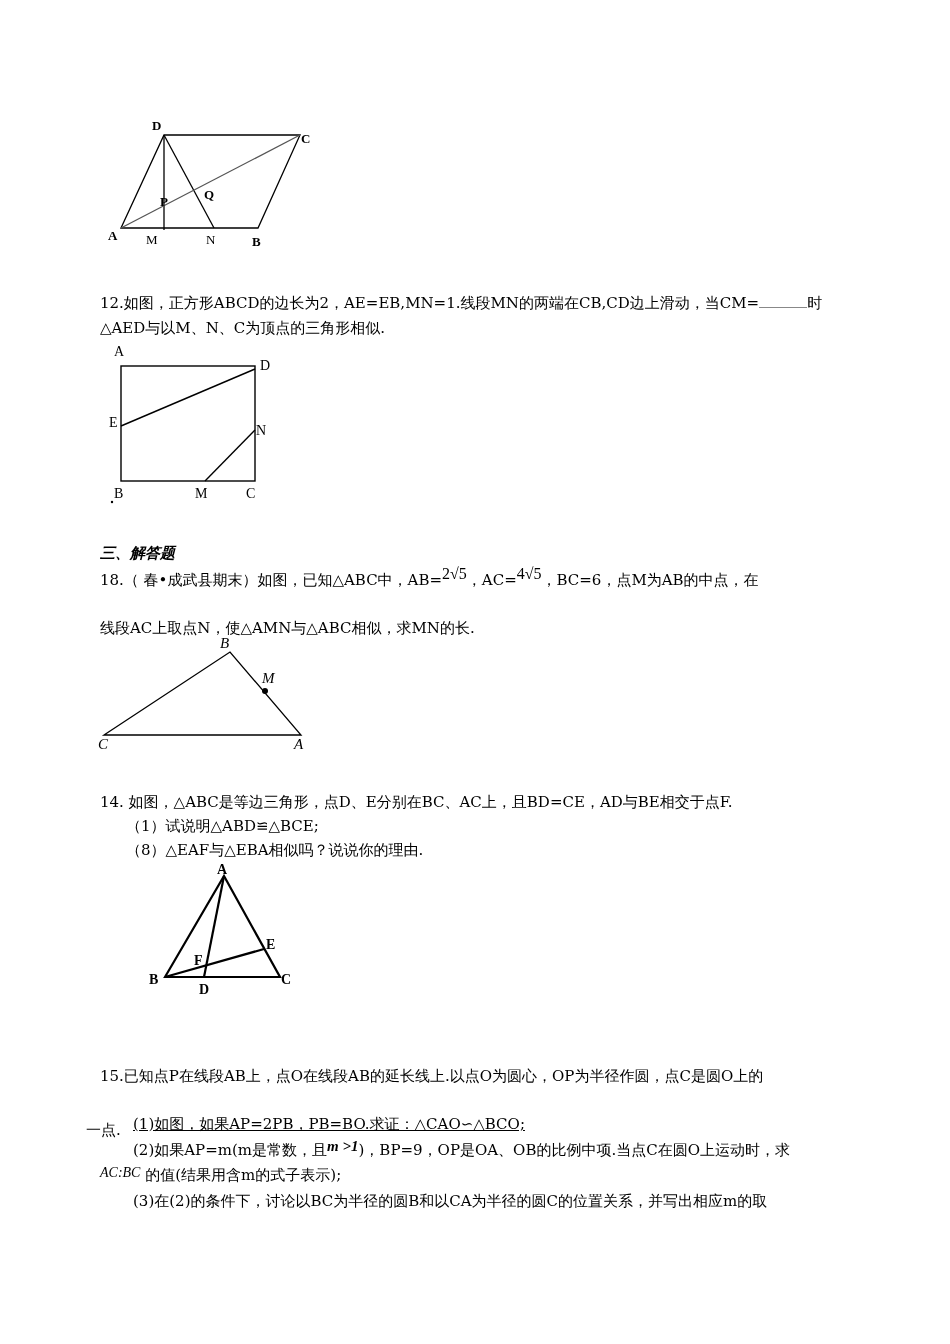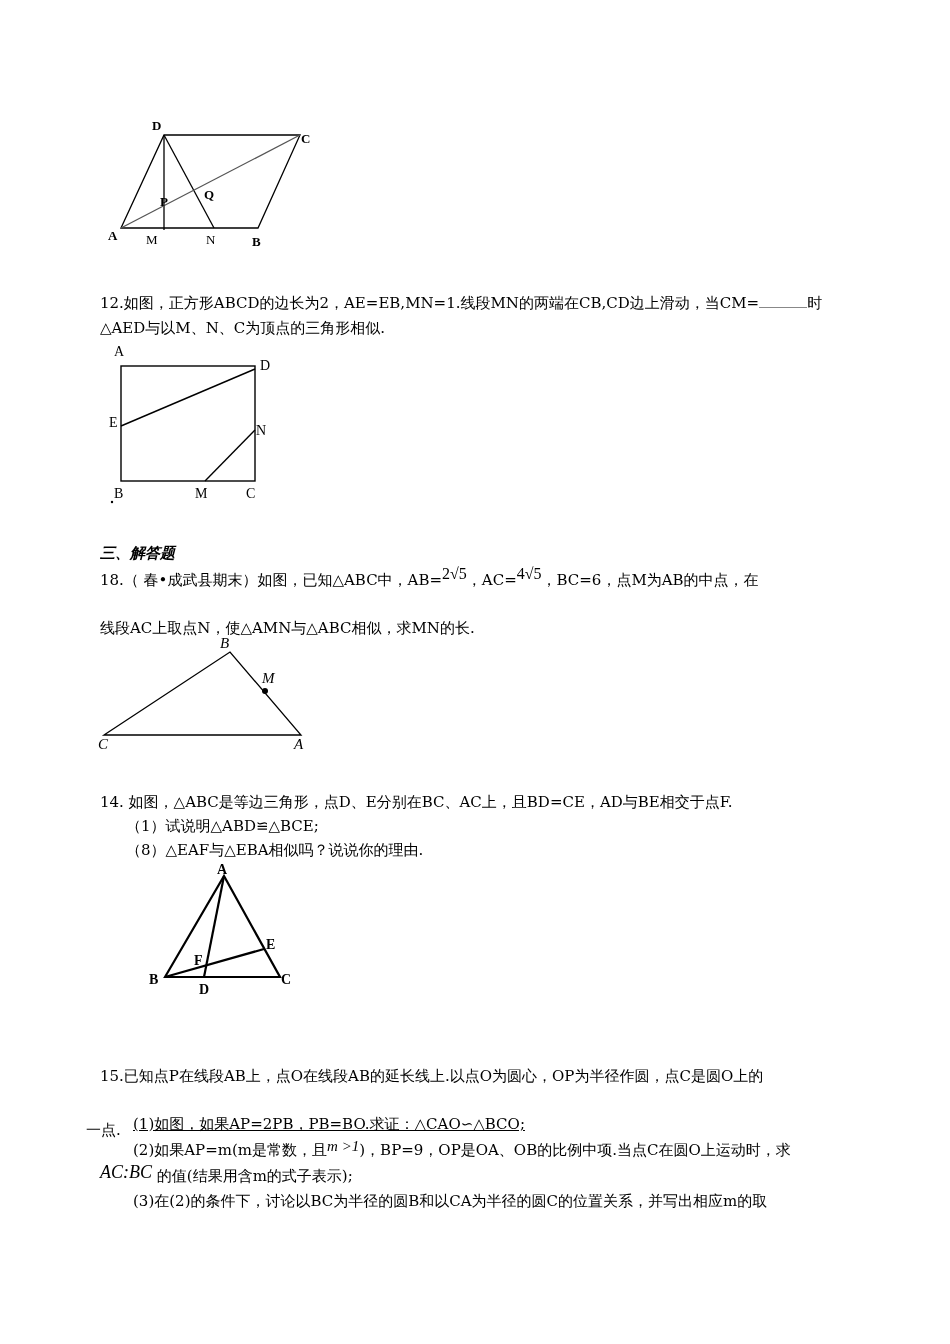--- a/index.html
+++ b/index.html
@@ -95,18 +95,18 @@
     <text x="9" y="124">B</text>
     <text x="141" y="124">C</text>
     <text x="59" y="134">D</text>
   </g>
 </svg>
 
 <div class="line" style="left:100px;top:1066px;">15.已知点P在线段AB上，点O在线段AB的延长线上.以点O为圆心，OP为半径作圆，点C是圆O上的</div>
 <div class="line" style="left:86px;top:1090px;margin-top:30px;">一点.</div>
 <div class="line" style="left:133px;top:1114px;text-decoration:underline;">(1)如图，如果AP=2PB，PB=BO.求证：△CAO∽△BCO;</div>
 <div class="line" style="left:133px;top:1140px;">
-  <span>(2)如果AP=m(m是常数，且</span><span class="math" style="position:relative;top:-4px;">m &gt;1</span><span>)，BP=9，OP是OA、OB的比例中项.当点C在圆O上运动时，求</span>
+  <span>(2)如果AP=m(m是常数，且</span><span class="math" style="position:relative;top:-4px;font-weight:bold;">m &gt;1</span><span>)，BP=9，OP是OA、OB的比例中项.当点C在圆O上运动时，求</span>
 </div>
 <div class="line" style="left:100px;top:1165px;">
-  <span class="math" style="font-size:18px;position:relative;top:-3px;">AC:BC</span> <span>的值(结果用含m的式子表示);</span>
+  <span class="math" style="font-size:14px;position:relative;top:-3px;">AC:BC</span> <span>的值(结果用含m的式子表示);</span>
 </div>
 <div class="line" style="left:133px;top:1191px;text-align:right;">(3)在(2)的条件下，讨论以BC为半径的圆B和以CA为半径的圆C的位置关系，并写出相应m的取</div>
 
 </body></html>

